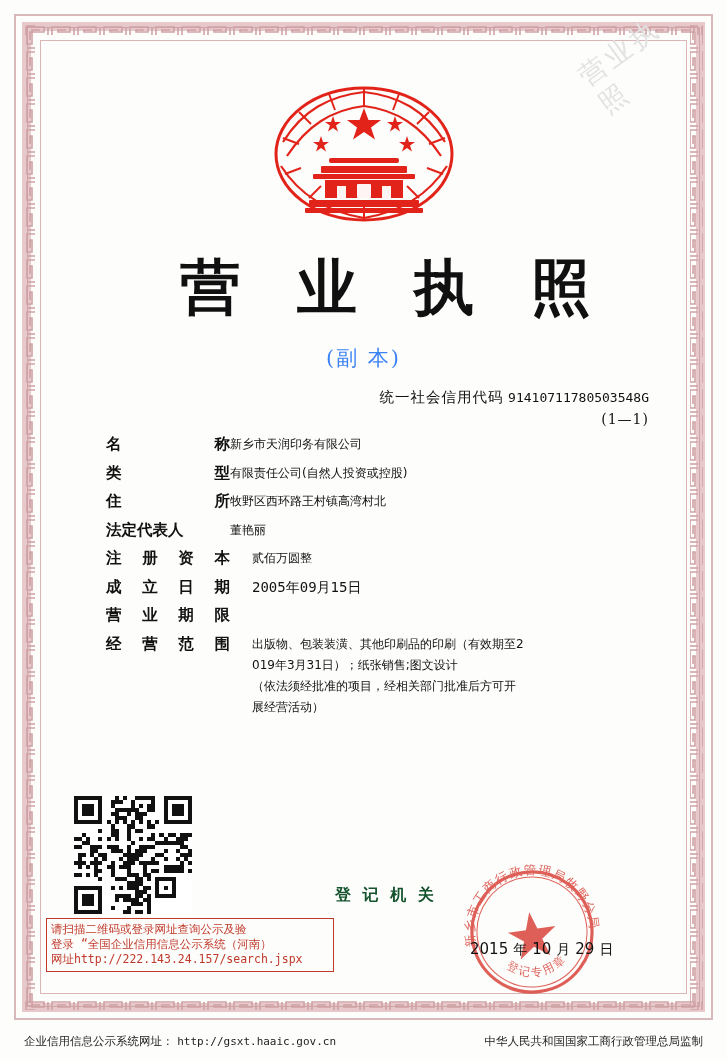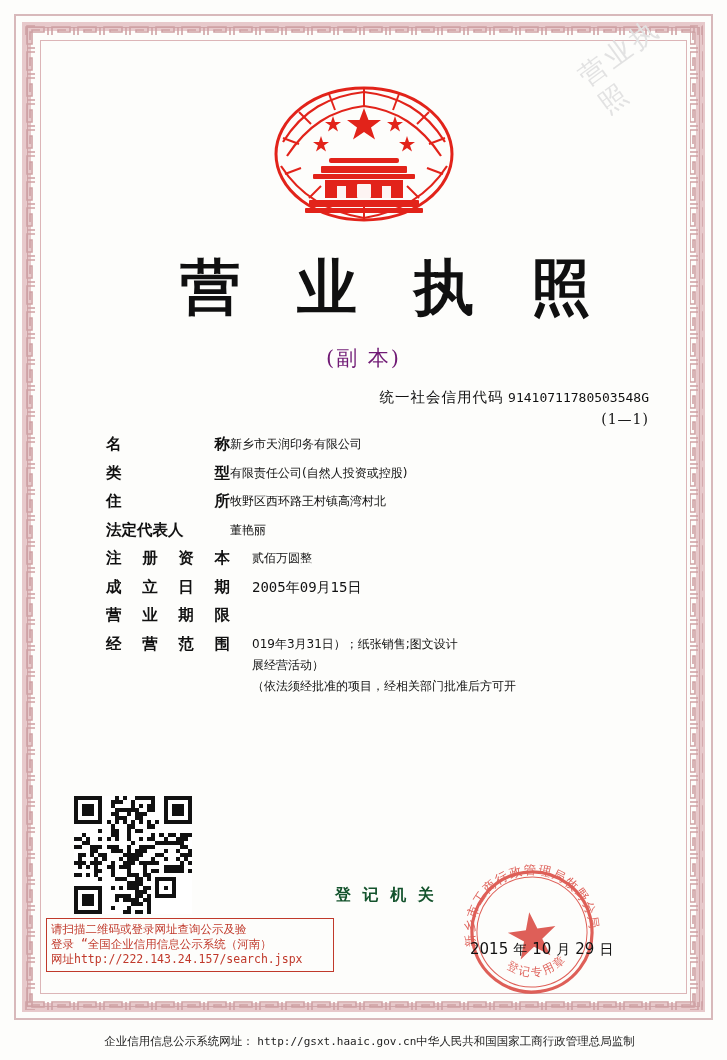--- a/index.html
+++ b/index.html
@@ -74,21 +74,21 @@
     text-indent: 18px;
     padding-left: 44px;
   }
   .subtitle {
     position: absolute;
     top: 344px;
     left: 0; right: 0;
     text-align: center;
     font-family: "DejaVu Serif", "Liberation Serif", serif;
     font-size: 21px;
-    color: #701a75;
+    color: #3b82f6;
     letter-spacing: 2px;
   }
 
   
   .code-line {
     position: absolute;
     top: 388px;
     right: 78px;
     font-size: 14.5px;
     color: #111;
@@ -233,24 +233,24 @@
     letter-spacing: 4px;
     line-height: 34px;
     text-align: left;
     pointer-events: none;
   }
 
   
   .footer {
     position: absolute;
     left: 24px;
-    right: 12px;
+    right: 24px;
     bottom: 11px;
     display: flex;
-    justify-content: center;
+    justify-content: space-between;
     font-size: 11.5px;
     color: #222;
   }
   .footer .left {
     font-family: "DejaVu Sans", "Liberation Sans", sans-serif;
   }
   .footer .left .url {
     font-family: "DejaVu Sans Mono", "Liberation Mono", monospace;
     font-size: 11px;
   }
@@ -401,23 +401,24 @@
         </div>
       </div>
       <div class="row scope">
         <div class="label spread2">
           <span>经</span>
           <span>营</span>
           <span>范</span>
           <span>围</span>
         </div>
         <div class="value">
+          <div>出版物、包装装潢、其他印刷品的印刷（有效期至2</div>
           <div>019年3月31日）；纸张销售;图文设计</div>
+          <div>（依法须经批准的项目，经相关部门批准后方可开</div>
           <div>展经营活动）</div>
-          <div>（依法须经批准的项目，经相关部门批准后方可开</div>
         </div>
       </div>
     </div>
 
   <div class="qr">
     <svg width="118" height="118" viewBox="0 0 29 29" shape-rendering="crispEdges" xmlns="http://www.w3.org/2000/svg">
       <rect width="29" height="29" fill="#fff"></rect>
       <g fill="#111" id="qrcells">
           <rect x="0" y="0" width="1" height="1"></rect>
           <rect x="1" y="0" width="1" height="1"></rect>

